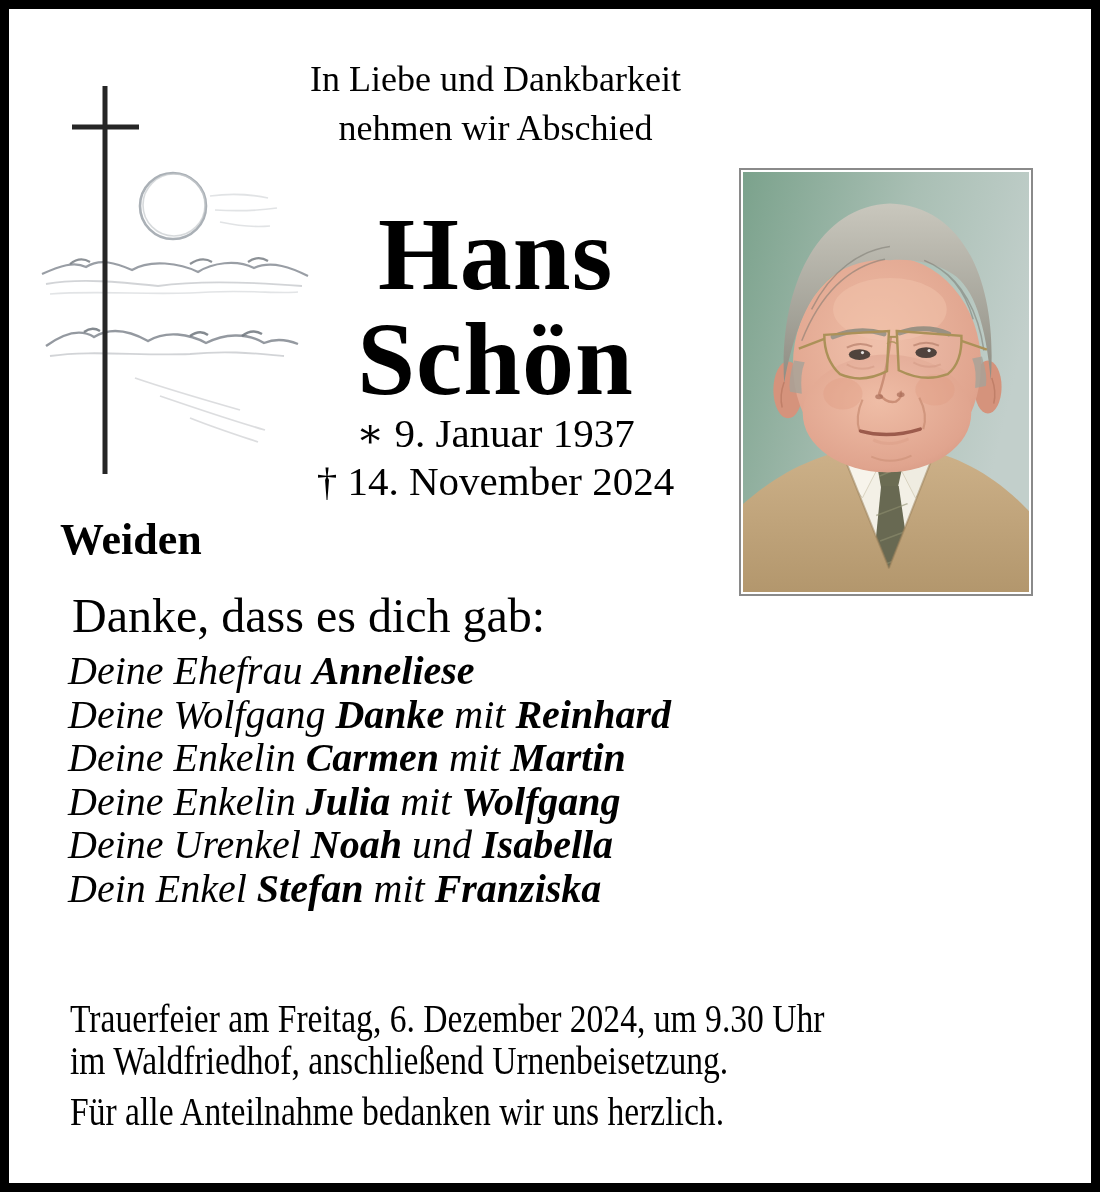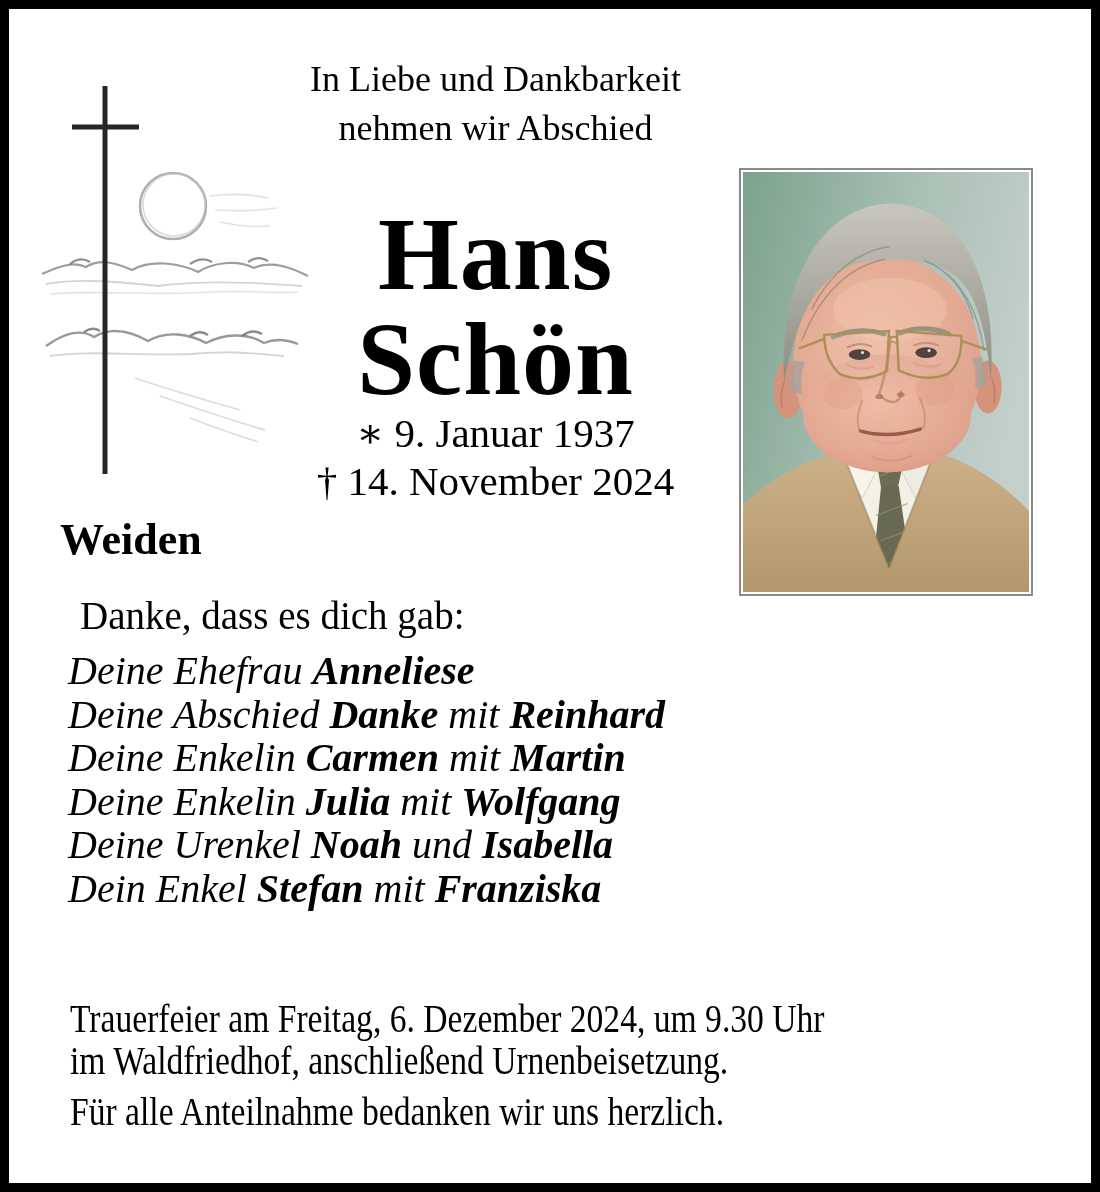--- a/index.html
+++ b/index.html
@@ -22,21 +22,21 @@
   .dates .sym{display:inline-block;}
 
   .photo-frame{
     position:absolute;left:739px;top:168px;
     width:286px;height:420px;
     border:2px solid #8a8a8a;padding:2px;background:#fff;
   }
   .photo-frame svg{display:block;width:286px;height:420px;}
 
   .city{position:absolute;left:60px;top:517px;font-size:44px;line-height:46px;font-weight:bold;}
-  .thanks{position:absolute;left:80px;top:594px;font-size:39px;line-height:44px;font-family:Liberation Serif, serif;}
+  .thanks{position:absolute;left:72px;top:594px;font-size:48px;line-height:44px;font-family:Liberation Serif, serif;}
   .family{position:absolute;left:68px;top:649px;font-size:40px;line-height:43.5px;font-style:italic;}
   .family b{font-weight:bold;}
 
   .condensed{
     position:absolute;left:70px;font-size:40px;line-height:42px;
     transform:scaleX(0.84);transform-origin:0 0;white-space:nowrap;
   }
   .service{top:998px;}
   .closing{top:1091px;}
 </style>
@@ -169,21 +169,21 @@
       </g>
     </svg>
   </div>
 
   <div class="city">Weiden</div>
 
   <div class="thanks">Danke, dass es dich gab:</div>
 
   <div class="family">
     <div><span>Deine Ehefrau </span><b>Anneliese</b><span></span><b></b></div>
-    <div><span>Deine Abschied </span><b>Danke</b><span> mit </span><b>Reinhard</b></div>
+    <div><span>Deine Wolfgang </span><b>Danke</b><span> mit </span><b>Reinhard</b></div>
     <div><span>Deine Enkelin </span><b>Carmen</b><span> mit </span><b>Martin</b></div>
     <div><span>Deine Enkelin </span><b>Julia</b><span> mit </span><b>Wolfgang</b></div>
     <div><span>Deine Urenkel </span><b>Noah</b><span> und </span><b>Isabella</b></div>
     <div><span>Dein Enkel </span><b>Stefan</b><span> mit </span><b>Franziska</b></div>
   </div>
 
   <div class="condensed service">
     <div>Trauerfeier am Freitag, 6. Dezember 2024, um 9.30 Uhr</div>
     <div>im Waldfriedhof, anschließend Urnenbeisetzung.</div>
   </div>

